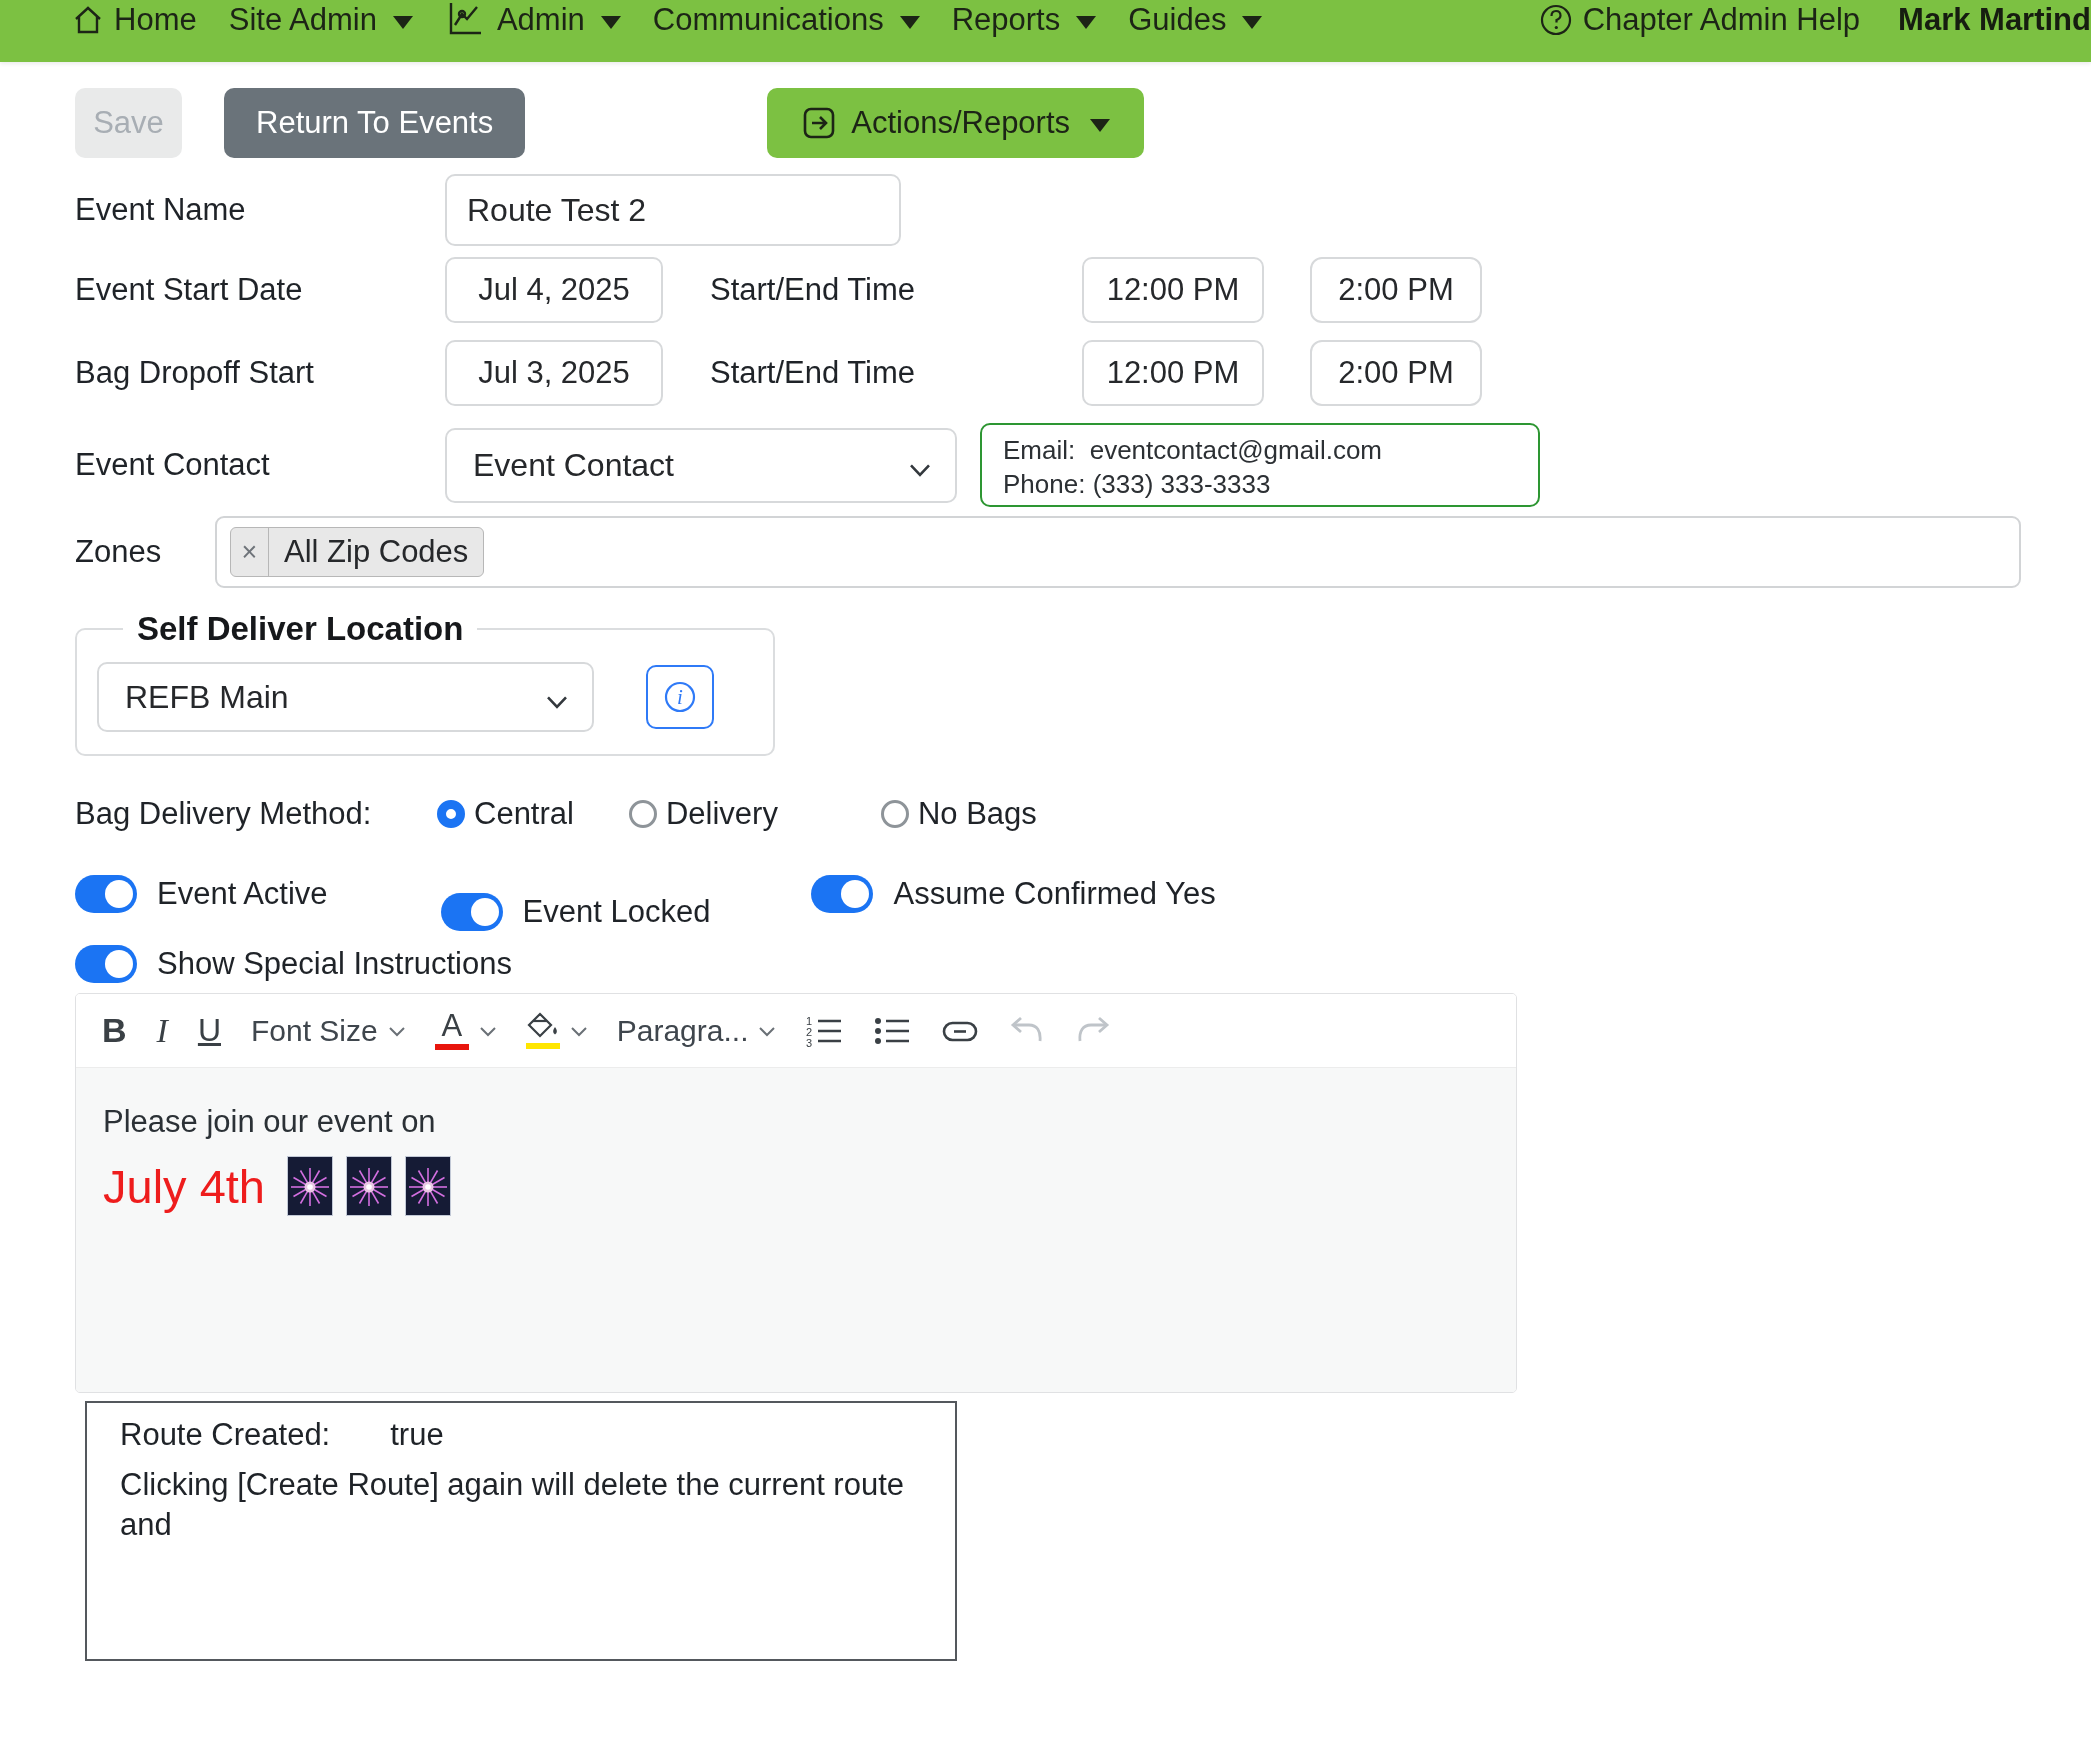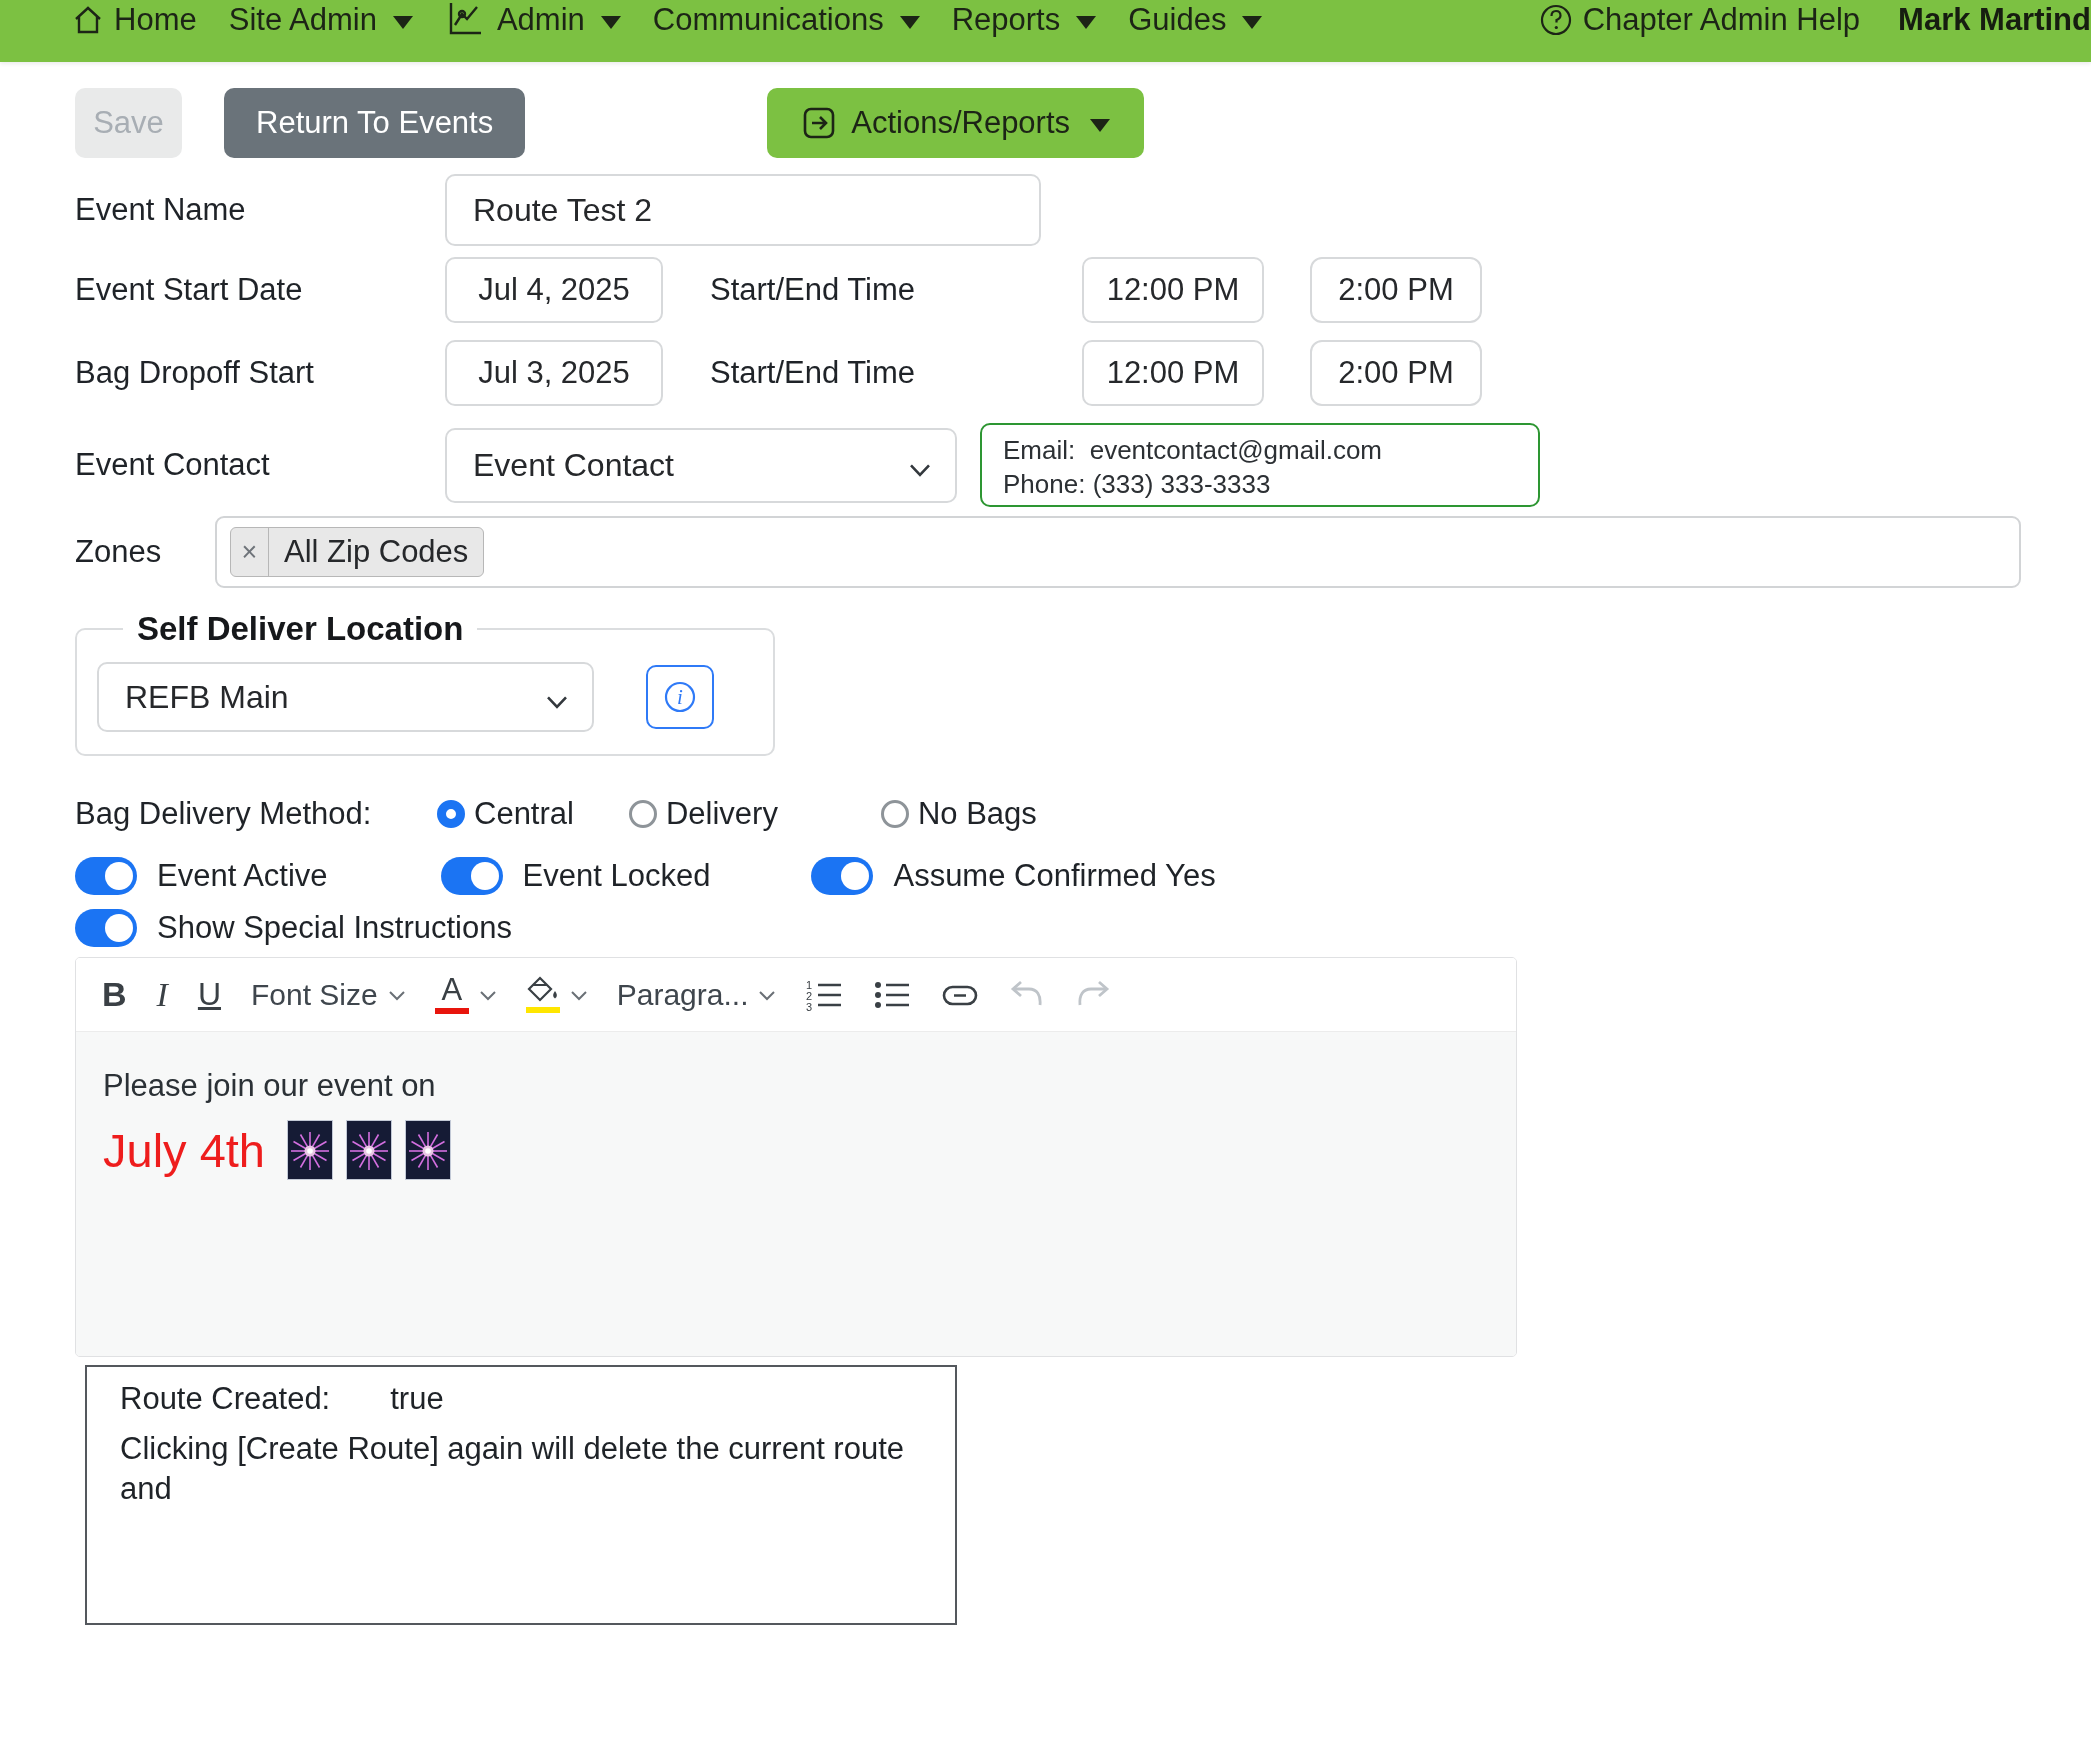--- a/index.html
+++ b/index.html
@@ -28,21 +28,21 @@
     font-family: "Liberation Sans", sans-serif; display: flex; align-items: center; justify-content: center; }
   .btn-save { width: 107px; background: #e9eaea; color: #a8aeb4; }
   .btn-return { margin-left: 42px; padding: 0 32px; background: #6a737a; color: #ffffff; }
   .btn-actions { margin-left: 242px; padding: 0 34px; background: #7cc142; color: #1c2416; gap: 14px; }
 
   
   .frow { display: flex; align-items: center; }
   .flabel { width: 370px; font-size: 31px; color: #1f2328; }
   .tbox { border: 2px solid #d7d9db; border-radius: 10px; background: #fff; font-size: 32px;
     color: #26282b; display: flex; align-items: center; }
-  .input-wide { width: 596px; height: 72px; padding-left: 26px; text-align: center; }
+  .input-wide { width: 456px; height: 72px; padding-left: 20px; text-align: center; }
   .select { position: relative; width: 512px; height: 75px; padding-left: 26px; cursor: pointer; }
   .select .chev { position: absolute; right: 24px; top: 50%; transform: translateY(-45%); }
   .date-box { width: 218px; height: 66px; justify-content: center; }
   .time-label { margin-left: 47px; width: 292px; font-size: 31px; color: #1f2328; }
   .time-box { width: 182px; height: 66px; justify-content: center; margin-left: 80px; }
   .time-box2 { width: 172px; margin-left: 46px; border-radius: 12px; }
 
   .contact-info { margin-left: 23px; width: 560px; height: 84px; border: 2px solid #2d9632;
     border-radius: 10px; padding: 8px 0 0 21px; font-size: 26px; color: #2c3034; line-height: 34px; }
   .contact-info .cl { white-space: nowrap; }
@@ -73,21 +73,21 @@
   .radio-off { border: 3px solid #8e9499; }
   .radio-text { margin-left: 9px; font-size: 31px; }
   .ro2 { margin-left: 55px; } .ro3 { margin-left: 103px; }
 
   .toggle-row { margin-top: 25px; display: flex; align-items: center; }
   .toggle-row2 { margin-top: 14px; }
   .tgroup { display: flex; align-items: center; }
   .toggle { position: relative; width: 62px; height: 38px; border-radius: 19px; background: #1b74f3; cursor: pointer; }
   .knob { position: absolute; top: 5px; right: 4px; width: 28px; height: 28px; border-radius: 50%; background: #ffffff; }
   .tlabel { margin-left: 20px; font-size: 31px; }
-  .tg2 { margin-left: 113px; } .tg3 { margin-left: 101px; }
+  .tg2 { margin-left: 113px; margin-top: 36px; } .tg3 { margin-left: 101px; }
 
   .si-label { margin-top: 12px; font-size: 31px; }
 
   
   .editor { margin-top: 10px; width: 1442px; border: 1px solid #e0e1e3; border-radius: 5px; overflow: hidden; }
   .ed-toolbar { height: 74px; background: #ffffff; border-bottom: 1px solid #ececec;
     display: flex; align-items: center; padding: 0 10px 0 26px; gap: 30px; color: #3a4045; }
   .tbtn { display: flex; align-items: center; cursor: pointer; }
   .tb-b { font-size: 34px; font-weight: 800; }
   .tb-i { font-size: 34px; font-style: italic; font-family: "Liberation Serif", serif; }

